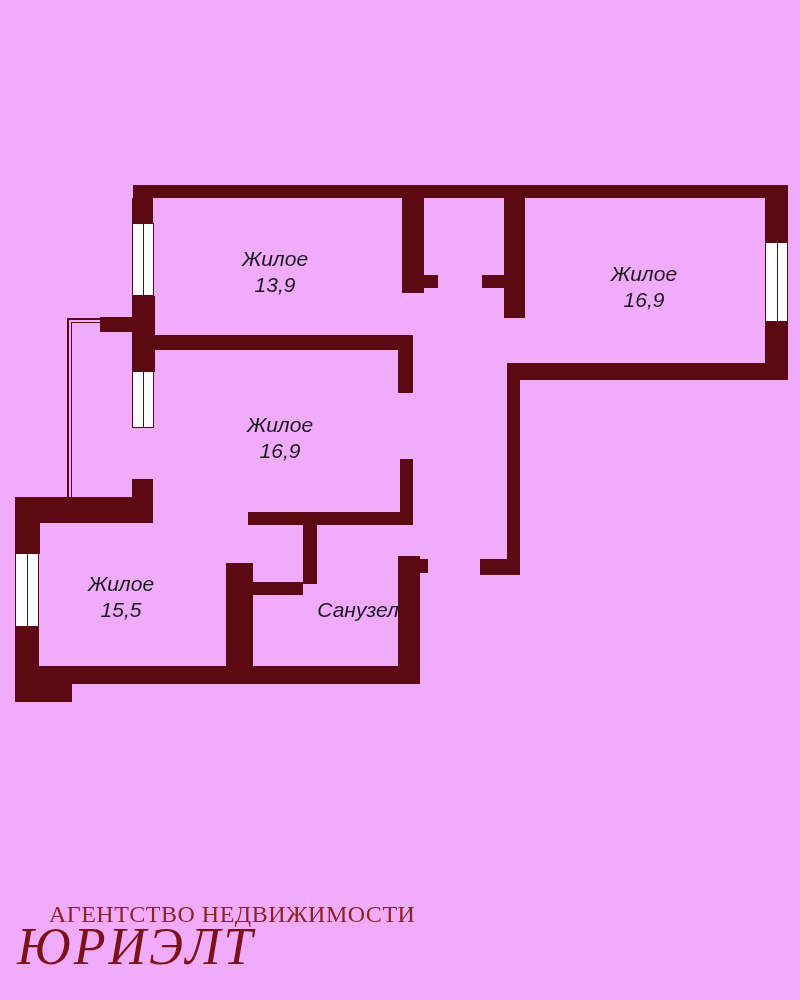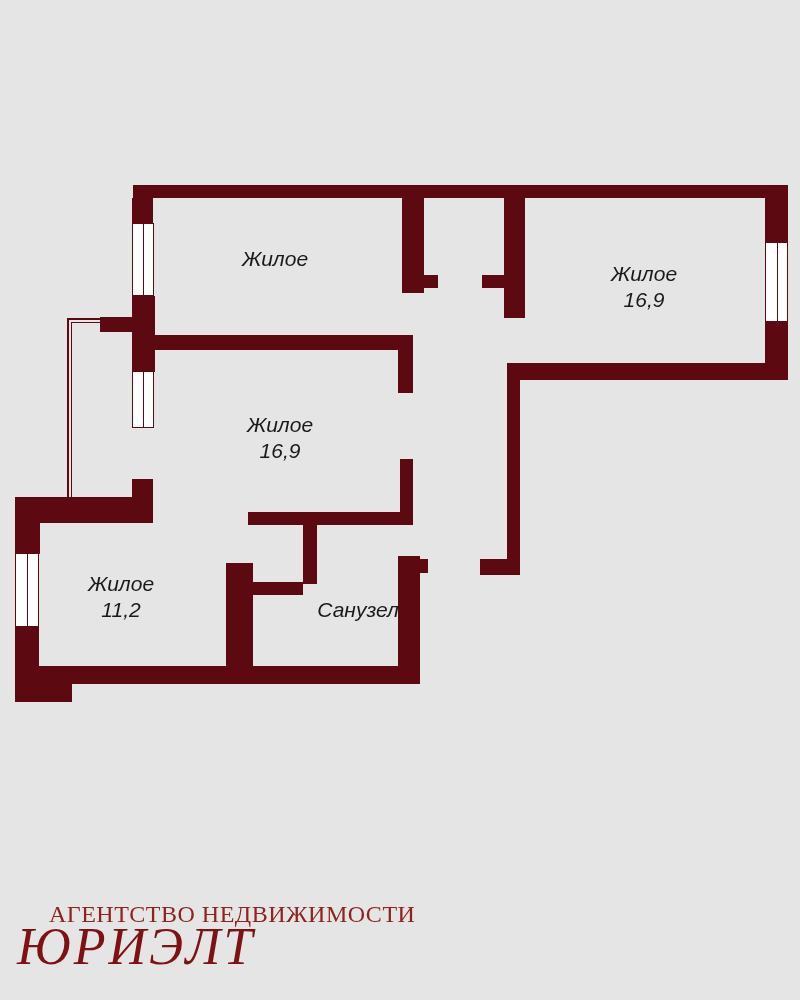--- a/index.html
+++ b/index.html
@@ -1,16 +1,16 @@
 <!DOCTYPE html>
 <html style="--wall: #5C0912; --label: #1a1a1a; --logo-small: #8C2420; --logo-big: #7D1215;"><head>
 <meta charset="utf-8">
 <style>
   html,body{margin:0;padding:0;background:#ffffff;}
-  #canvas{position:relative;width:800px;height:1000px;background:#e5e5e5;overflow:hidden;
+  #canvas{position:relative;width:800px;height:1000px;background:#f0abfc;overflow:hidden;
           font-family:"Liberation Sans",sans-serif;}
   
   .w{position:absolute;display:block;background:var(--wall,#5C0912);}
   
   .win{position:absolute;display:block;background:#ffffff;border:1px solid var(--wall,#5C0912);box-sizing:border-box;}
   .win .mull{position:absolute;top:0;bottom:0;left:50%;width:1px;background:var(--wall,#5C0912);}
   
   .balc{position:absolute;border-left:2px solid var(--wall,#5C0912);border-top:2px solid var(--wall,#5C0912);box-sizing:border-box;}
   .balc.inner{border-left-width:1px;border-top-width:1px;}
   
@@ -68,32 +68,33 @@
     </span>
   <span class="win" style="left:765px;top:242px;width:23px;height:80px">
       <i class="mull"></i>
     </span>
 
   <div class="balc" style="left:67px;top:318px;width:33px;height:180px"></div>
   <div class="balc inner" style="left:71px;top:322px;width:29px;height:176px"></div>
 
   <div class="room-label" style="left:185px;top:246px;width:180px">
     <span class="nm">Жилое</span>
+    <span class="ar">13,9</span>
   </div>
   <div class="room-label" style="left:554px;top:261px;width:180px">
     <span class="nm">Жилое</span>
     <span class="ar">16,9</span>
   </div>
   <div class="room-label" style="left:190px;top:412px;width:180px">
     <span class="nm">Жилое</span>
     <span class="ar">16,9</span>
   </div>
   <div class="room-label" style="left:41px;top:571px;width:160px">
     <span class="nm">Жилое</span>
-    <span class="ar">11,2</span>
+    <span class="ar">15,5</span>
   </div>
   <div class="room-label" style="left:276px;top:597px;width:164px">
     <span class="nm">Санузел</span>
   </div>
 
   <div class="logo-agency">АГЕНТСТВО НЕДВИЖИМОСТИ</div>
   <div class="logo-brand">ЮРИЭЛТ</div>
 
 </div>
 

